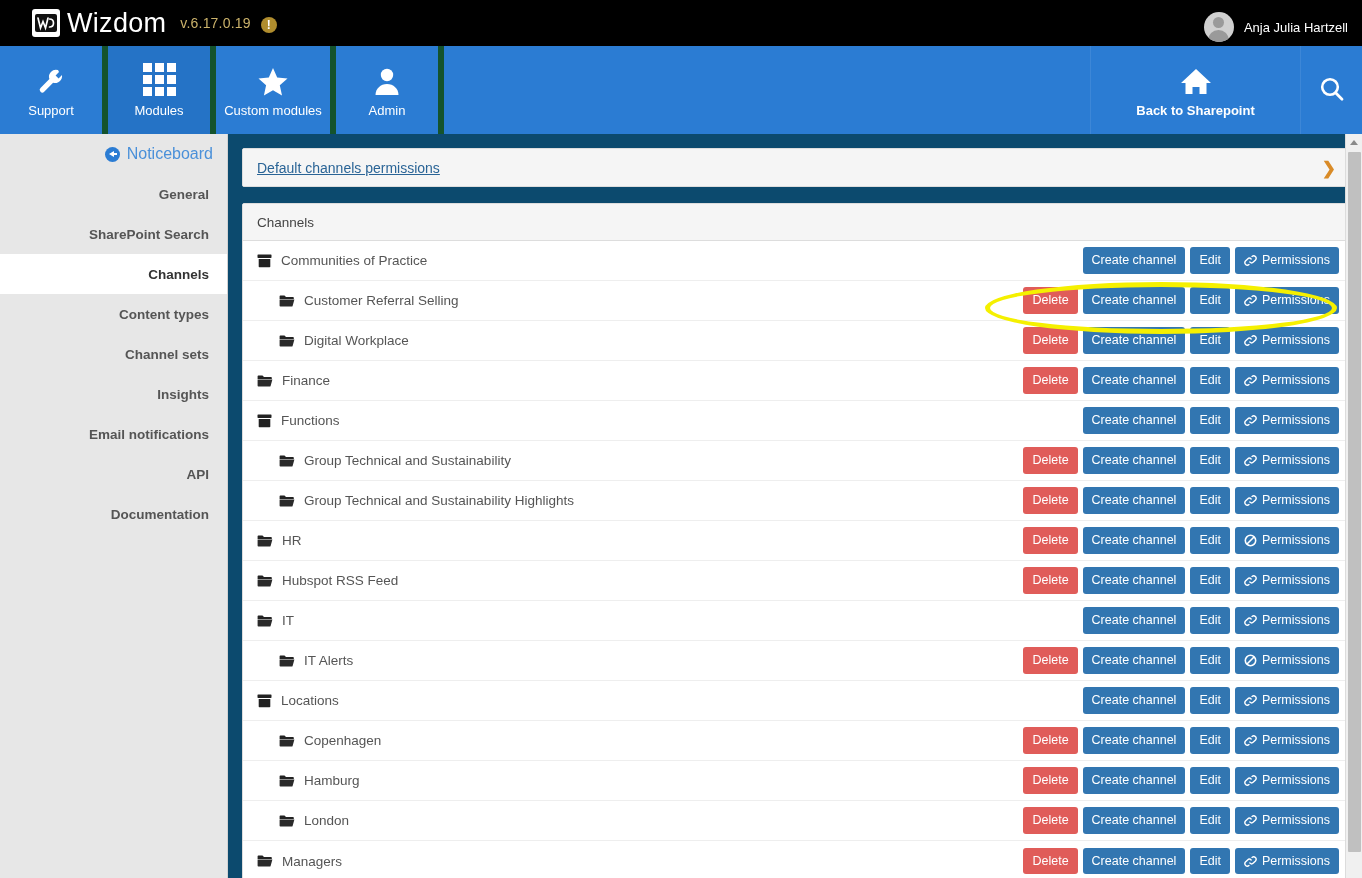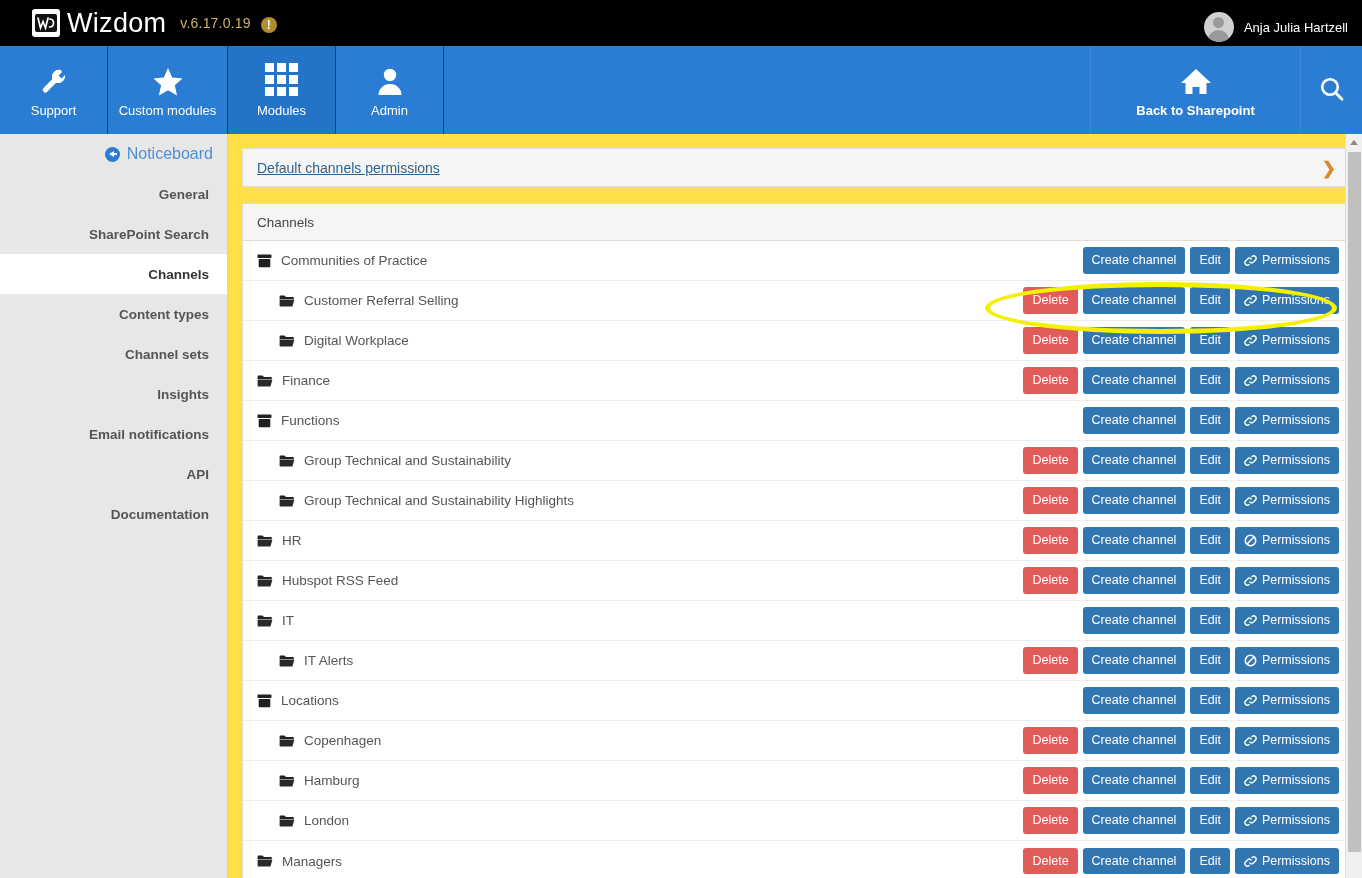--- a/index.html
+++ b/index.html
@@ -55,21 +55,21 @@
 
   
   .navbar {
     height: 88px; background: #2b7cd3; display: flex; align-items: stretch;
     position: relative;
   }
   .nav-item {
     width: 108px; display: flex; flex-direction: column;
     align-items: center; justify-content: center; gap: 7px;
     color: #fff; font-size: 13px; cursor: pointer;
-    border-right: 1px solid #14532d;
+    border-right: 6px solid #14532d;
   }
   .nav-item.wide { width: 120px; }
   .nav-item.active { background: #2573c6; }
   .nav-icon { height: 34px; display: flex; align-items: flex-end; }
   .nav-right {
     position: absolute; right: 0; top: 0; height: 88px; display: flex; font-weight: bold;
   }
   .nav-right .nav-item { border-right: none; border-left: 1px solid #3d87d7; }
   .nav-home { width: 210px; }
   .nav-search { width: 62px; justify-content: center; }
@@ -104,21 +104,21 @@
   }
   .side-item {
     height: 40px; display: flex; align-items: center; justify-content: flex-end;
     padding-right: 18px; font-size: 13.5px; font-weight: bold; color: #555;
     cursor: pointer;
   }
   .side-item.active { background: #fff; color: #333; }
 
   
   .main {
-    flex: 1; background: #fde047; overflow: hidden; position: relative;
+    flex: 1; background: #0c4a6e; overflow: hidden; position: relative;
     padding: 14px 12px 0 14px;
   }
 
   .panel {
     border: 1px solid #ddd; background: #fff; margin-bottom: 16px;
     border-radius: 2px;
   }
   .panel-head {
     background: #f5f5f5; border-bottom: 1px solid #ddd;
     height: 37px; display: flex; align-items: center;
@@ -216,44 +216,44 @@
 
   <div class="nav-item">
     <span class="nav-icon">
       <svg width="30" height="30" viewBox="0 0 30 30">
         <path d="M22 4a7 7 0 0 0-8.6 9.1L4.5 22a2.6 2.6 0 0 0 3.7 3.7l8.9-8.9A7 7 0 0 0 26 9l-3.4 3.4-3-3L23 6z" fill="#fff"></path>
       </svg>
     </span>
     <span>Support</span>
   </div>
 
+  <div class="nav-item active">
+    <span class="nav-icon">
+      <span class="grid-icon">
+          <i></i>
+          <i></i>
+          <i></i>
+          <i></i>
+          <i></i>
+          <i></i>
+          <i></i>
+          <i></i>
+          <i></i>
+        </span>
+    </span>
+    <span>Modules</span>
+  </div>
+
   <div class="nav-item wide">
     <span class="nav-icon">
       <svg width="32" height="30" viewBox="0 0 32 30">
         <path d="M16 2l4.2 9.4 10.3 1-7.7 6.9 2.2 10.1L16 24.2 6.9 29.4 9.1 19.3 1.5 12.4l10.3-1z" fill="#fff"></path>
       </svg>
     </span>
     <span>Custom modules</span>
-  </div>
-
-  <div class="nav-item active">
-    <span class="nav-icon">
-      <span class="grid-icon">
-          <i></i>
-          <i></i>
-          <i></i>
-          <i></i>
-          <i></i>
-          <i></i>
-          <i></i>
-          <i></i>
-          <i></i>
-        </span>
-    </span>
-    <span>Modules</span>
   </div>
 
   <div class="nav-item">
     <span class="nav-icon">
       <svg width="28" height="30" viewBox="0 0 28 30">
         <circle cx="14" cy="9" r="6.2" fill="#fff"></circle>
         <path d="M2.5 29c0-6.3 5.1-11 11.5-11s11.5 4.7 11.5 11z" fill="#fff"></path>
       </svg>
     </span>
     <span>Admin</span>

